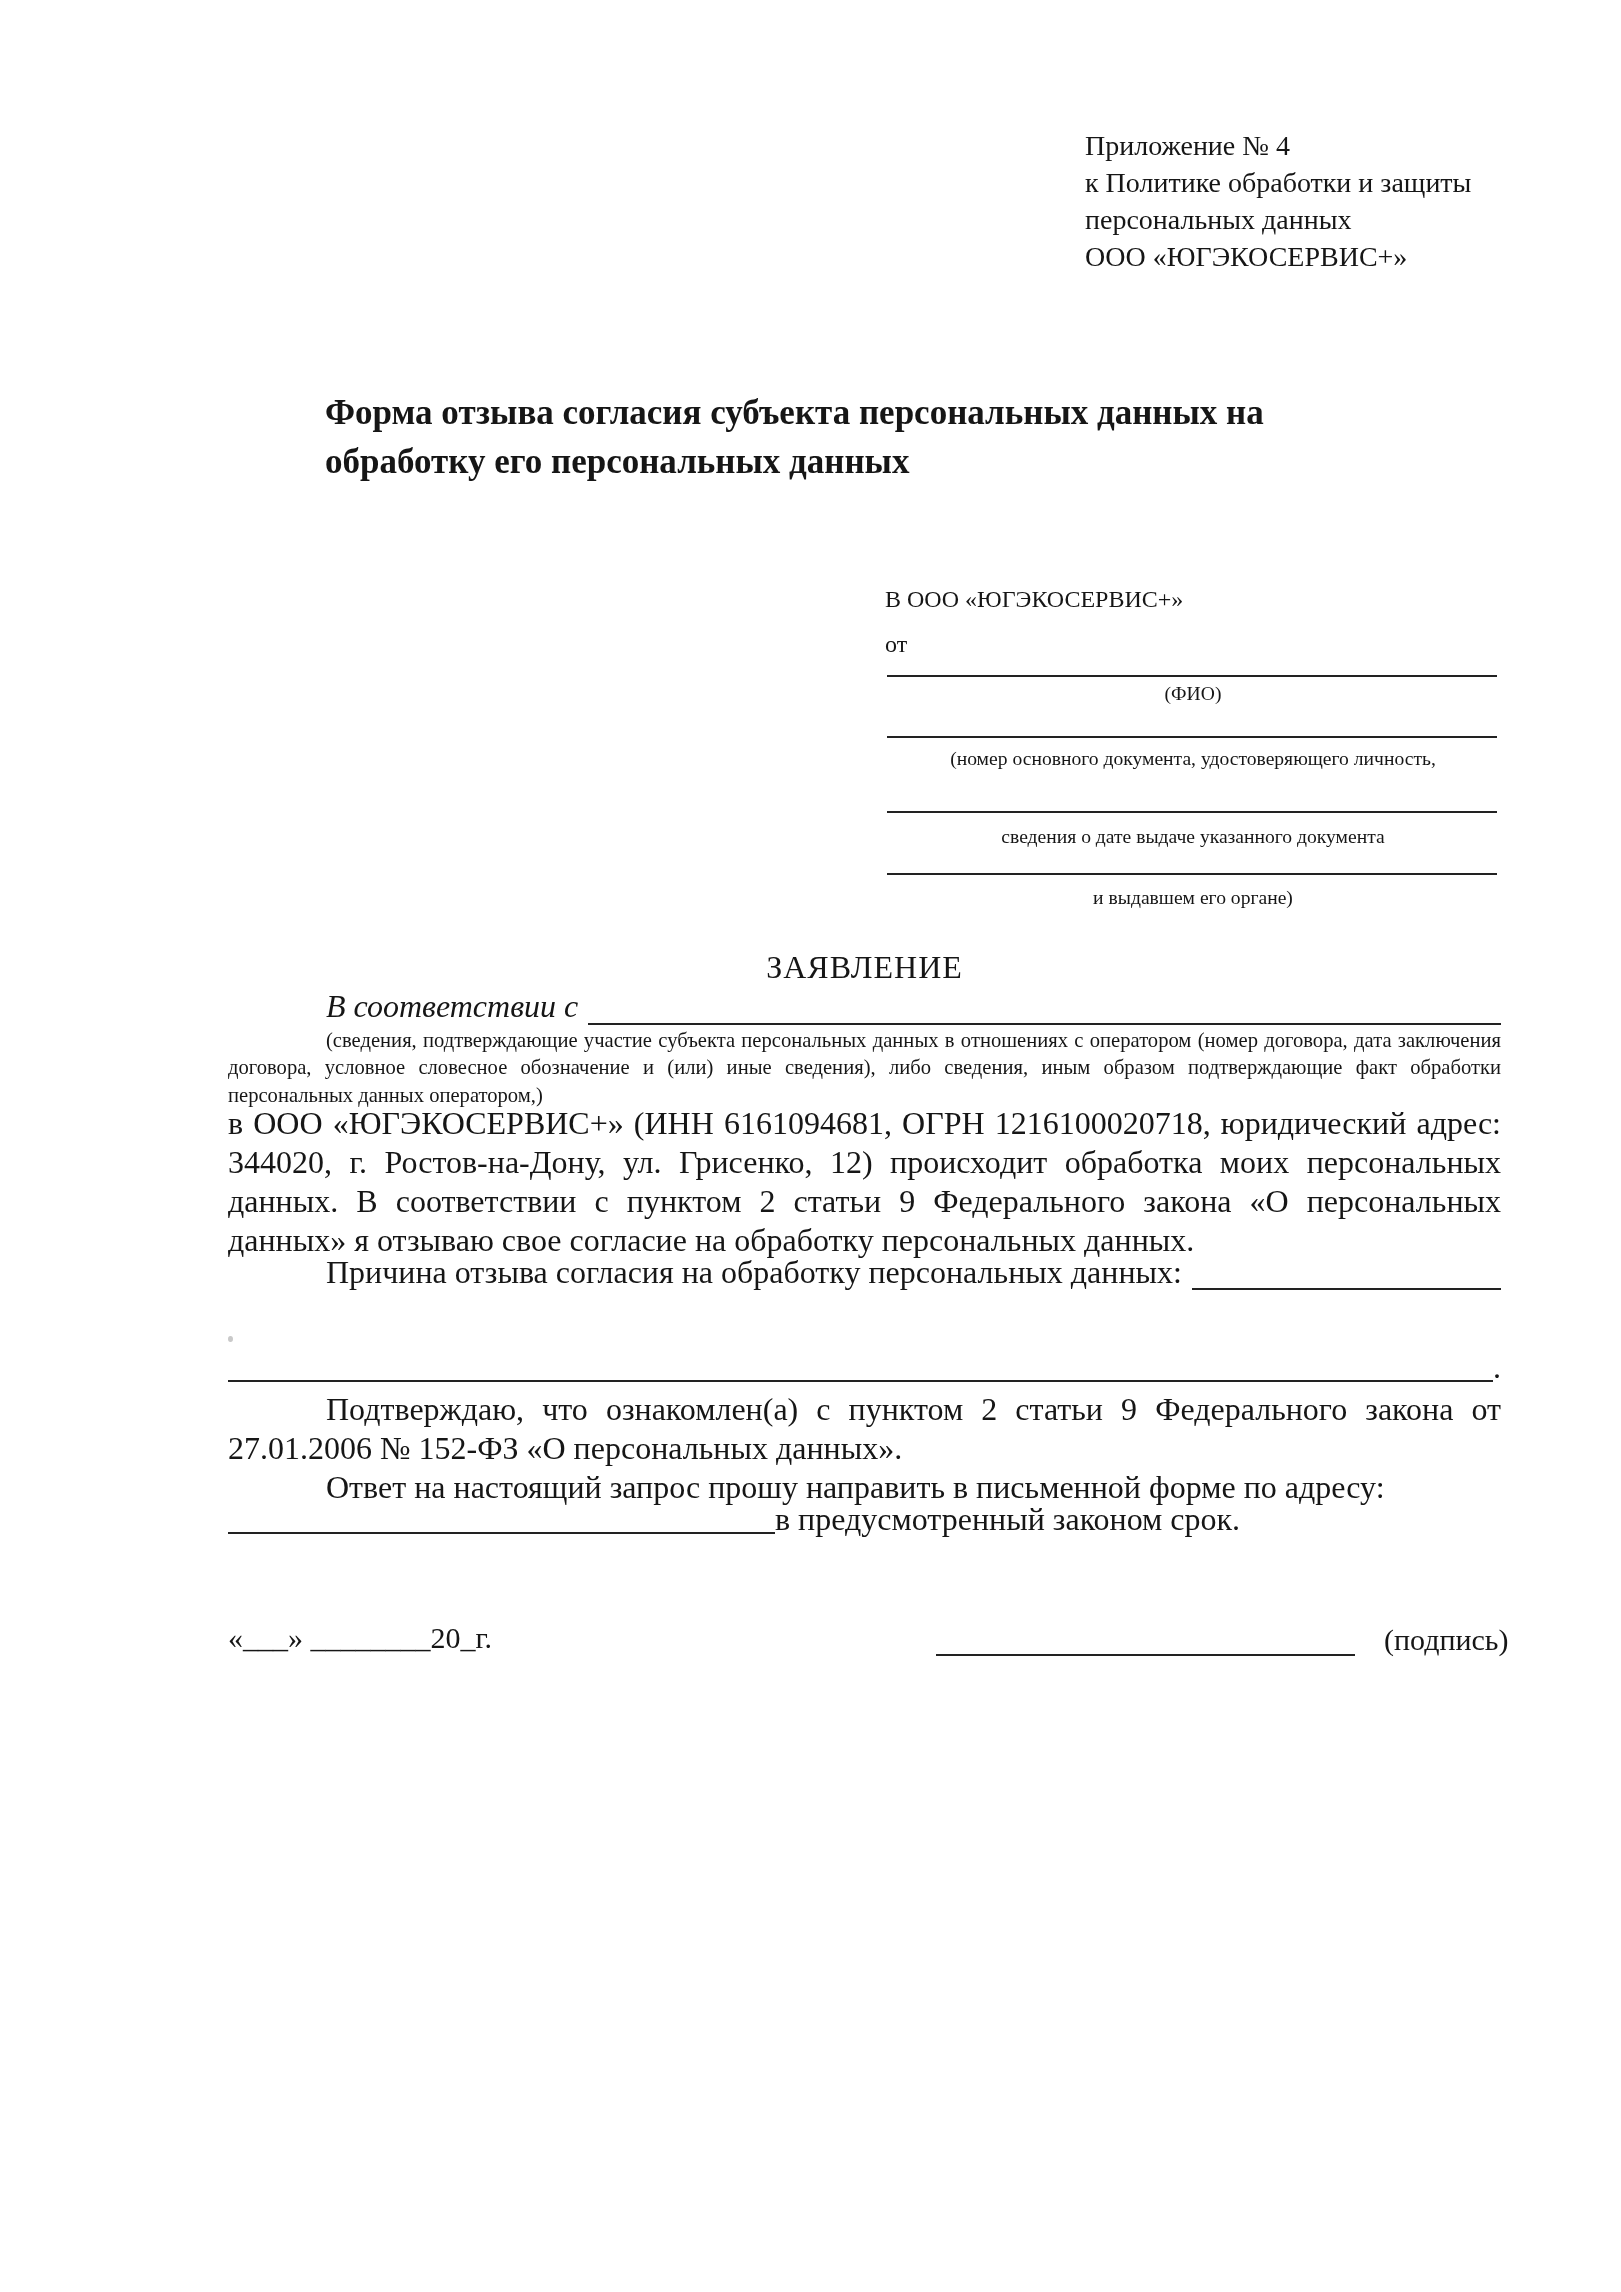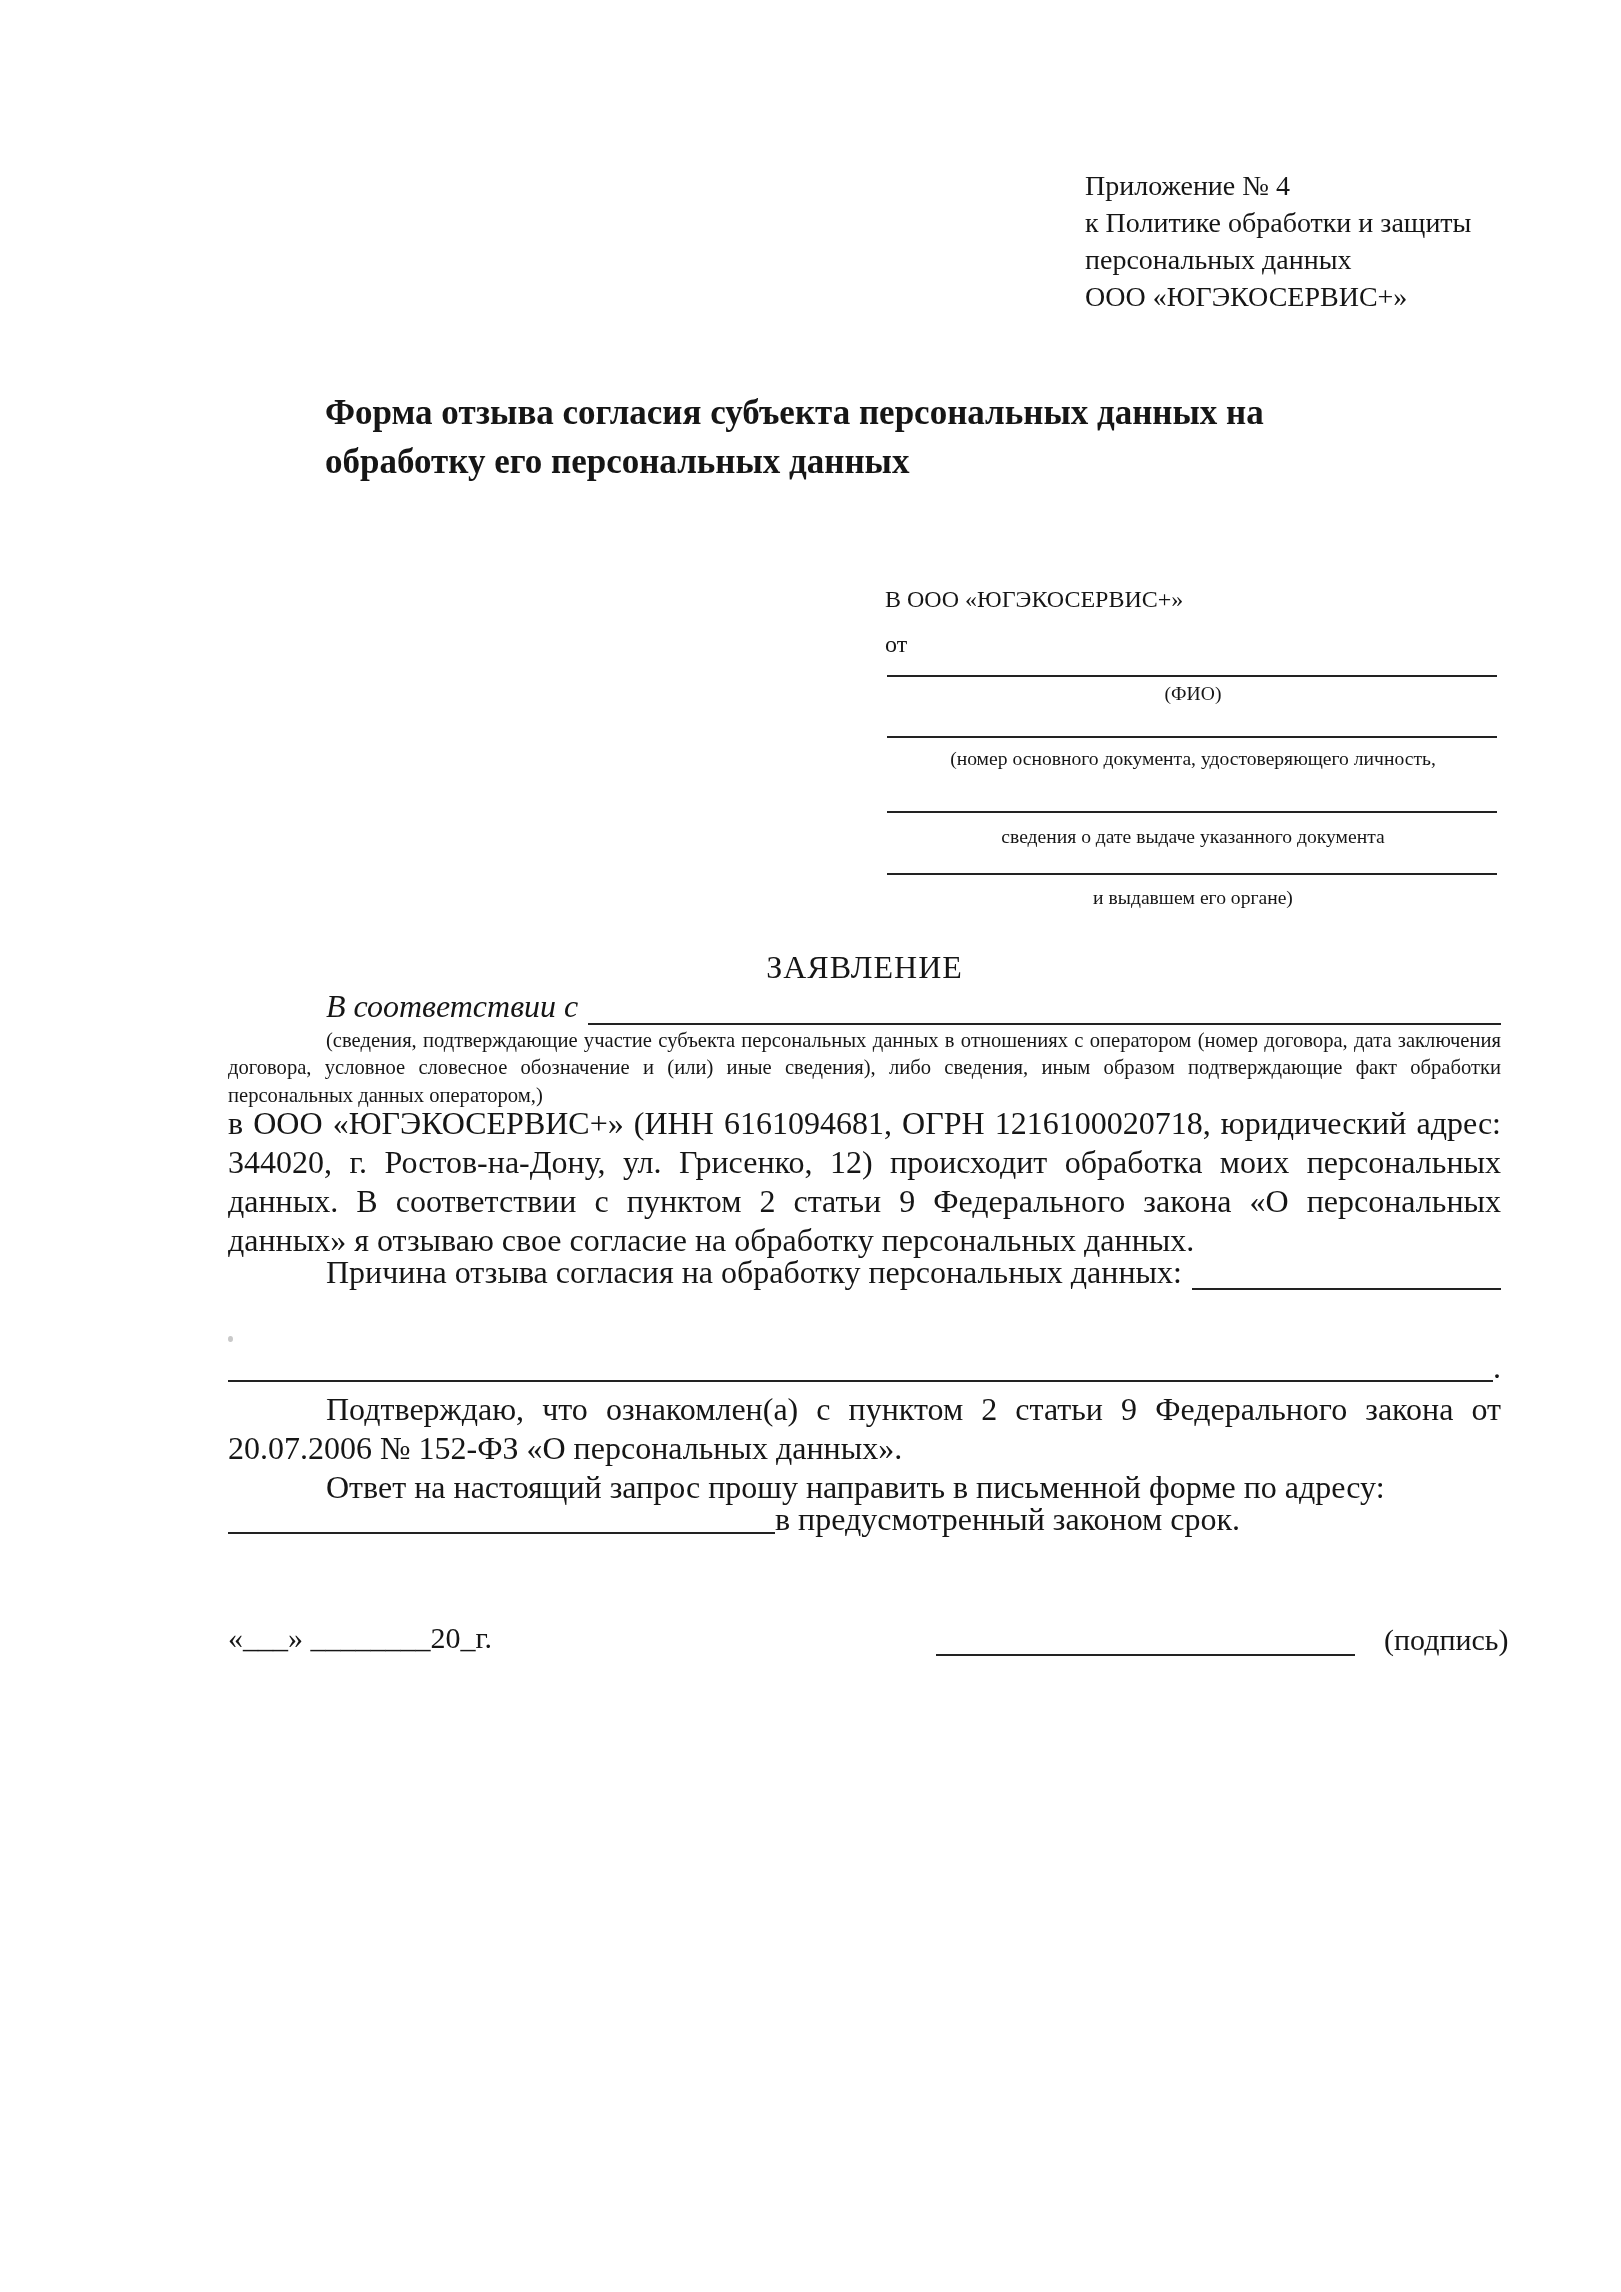--- a/index.html
+++ b/index.html
@@ -6,21 +6,21 @@
   .page{
     position:relative;
     width:1621px;height:2293px;
     background:#ffffff;
     font-family:"Liberation Serif","DejaVu Serif",serif;
     color:#161616;
     overflow:hidden;
   }
   .appendix{
     position:absolute;left:1085px;top:127px;
-    font-size:28px;line-height:37px;white-space:nowrap;margin-top:40px;
+    font-size:28px;line-height:37px;white-space:nowrap;
   }
   .doc-title{
     position:absolute;left:325px;top:388px;width:1078px;
     font-size:35px;font-weight:bold;line-height:49px;
   }
   .addressee{position:absolute;left:885px;top:580px;width:616px;}
   .addressee .big{position:absolute;left:0;font-size:24px;line-height:39px;white-space:nowrap;}
   .addressee .rule{position:absolute;left:2px;right:3.9px;height:0;border-top:2px solid #222;}
   .addressee .cap{position:absolute;left:0;width:100%;text-align:center;font-size:19.6px;line-height:23.5px;}
   .heading{
@@ -116,21 +116,21 @@
     <span class="fill"></span>
   </div>
 
   <div class="stray-mark"></div>
 
   <div class="row blank-row">
     <span class="fill"></span>
     <span class="dot">.</span>
   </div>
 
-  <div class="confirm-para">Подтверждаю, что ознакомлен(а) с пунктом 2 статьи 9 Федерального закона от 20.07.2006 № 152-ФЗ «О персональных данных».</div>
+  <div class="confirm-para">Подтверждаю, что ознакомлен(а) с пунктом 2 статьи 9 Федерального закона от 27.01.2006 № 152-ФЗ «О персональных данных».</div>
 
   <div class="reply-para">Ответ на настоящий запрос прошу направить в письменной форме по адресу:</div>
 
   <div class="row reply-row">
     <span class="fixed-fill"></span>
     <span class="lbl">в предусмотренный законом срок.</span>
   </div>
 
   <div class="sign-date">«___» ________20_г.</div>
   <div class="sign-right">

